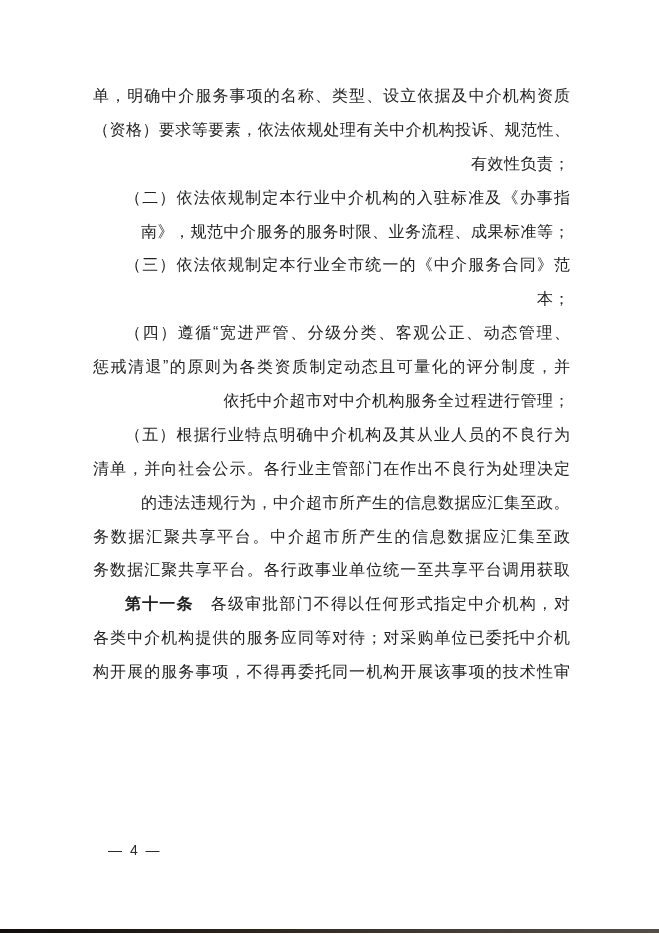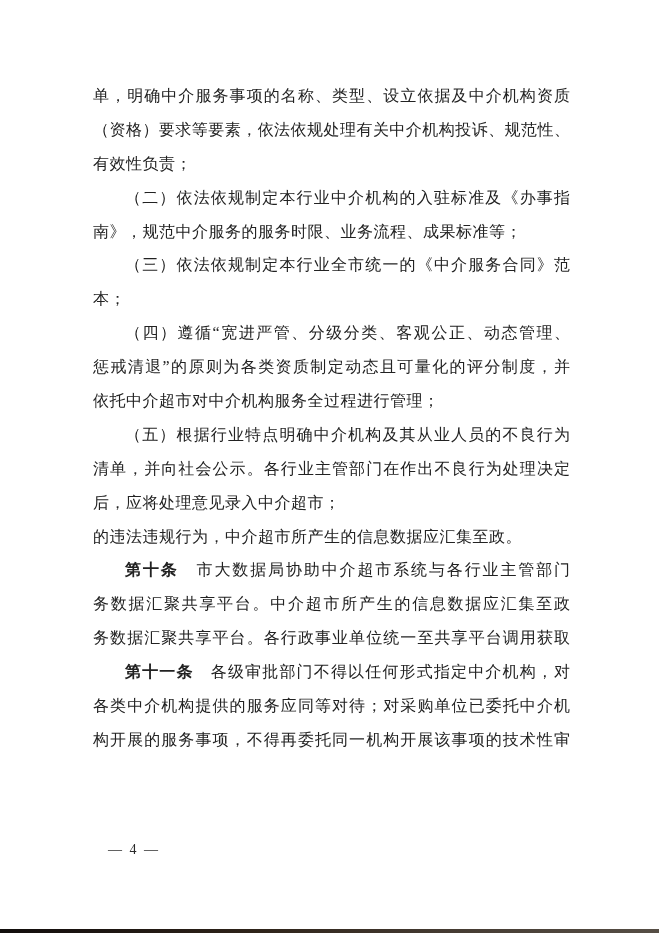--- a/index.html
+++ b/index.html
@@ -6,35 +6,35 @@
     margin: 0;
     padding: 0;
     background: #ffffff;
   }
   .page {
     position: relative;
     width: 659px;
     height: 934px;
     background: #ffffff;
     overflow: hidden;
-    font-family: Liberation Serif, serif;
+    font-family: Liberation Sans, sans-serif;
   }
   .body-text {
     position: absolute;
     left: 93px;
     top: 79px;
     width: 477px;
   }
   .line {
     height: 33.9px;
     line-height: 33.9px;
     font-size: 16px;
     color: #222222;
     letter-spacing: 0.5px;
-    text-align: left;
+    text-align: right;
     white-space: nowrap;
   }
   .line.justify {
     white-space: normal;
     text-align: justify;
     text-align-last: justify;
     text-justify: inter-character;
     letter-spacing: 0;
   }
   .line.indent {
@@ -77,23 +77,21 @@
       <div class="line"><span class="seg">有效性负责；</span></div>
       <div class="line indent justify"><span class="seg">（二）依法依规制定本行业中介机构的入驻标准及《办事指</span></div>
       <div class="line"><span class="seg">南》，规范中介服务的服务时限、业务流程、成果标准等；</span></div>
       <div class="line indent justify"><span class="seg">（三）依法依规制定本行业全市统一的《中介服务合同》范</span></div>
       <div class="line"><span class="seg">本；</span></div>
       <div class="line indent justify"><span class="seg">（四）遵循“宽进严管、分级分类、客观公正、动态管理、</span></div>
       <div class="line justify"><span class="seg">惩戒清退”的原则为各类资质制定动态且可量化的评分制度，并</span></div>
       <div class="line"><span class="seg">依托中介超市对中介机构服务全过程进行管理；</span></div>
       <div class="line indent justify"><span class="seg">（五）根据行业特点明确中介机构及其从业人员的不良行为</span></div>
       <div class="line justify"><span class="seg">清单，并向社会公示。各行业主管部门在作出不良行为处理决定</span></div>
-      <div class="line"><span class="seg">后，应将处理意见录入中介超市；</span></div>
       <div class="line"><span class="seg">的违法违规行为，中介超市所产生的信息数据应汇集至政。</span></div>
-      <div class="line indent justify"><span class="seg seg-bold">第十条</span><span class="seg">　市大数据局协助中介超市系统与各行业主管部门</span></div>
       <div class="line justify"><span class="seg">务数据汇聚共享平台。中介超市所产生的信息数据应汇集至政</span></div>
       <div class="line justify"><span class="seg">务数据汇聚共享平台。各行政事业单位统一至共享平台调用获取</span></div>
       <div class="line indent justify"><span class="seg seg-bold">第十一条</span><span class="seg">　各级审批部门不得以任何形式指定中介机构，对</span></div>
       <div class="line justify"><span class="seg">各类中介机构提供的服务应同等对待；对采购单位已委托中介机</span></div>
       <div class="line justify"><span class="seg">构开展的服务事项，不得再委托同一机构开展该事项的技术性审</span></div>
     </div>
   <div class="page-number">— 4 —</div>
   <div class="scan-edge"></div>
 </div>
 

